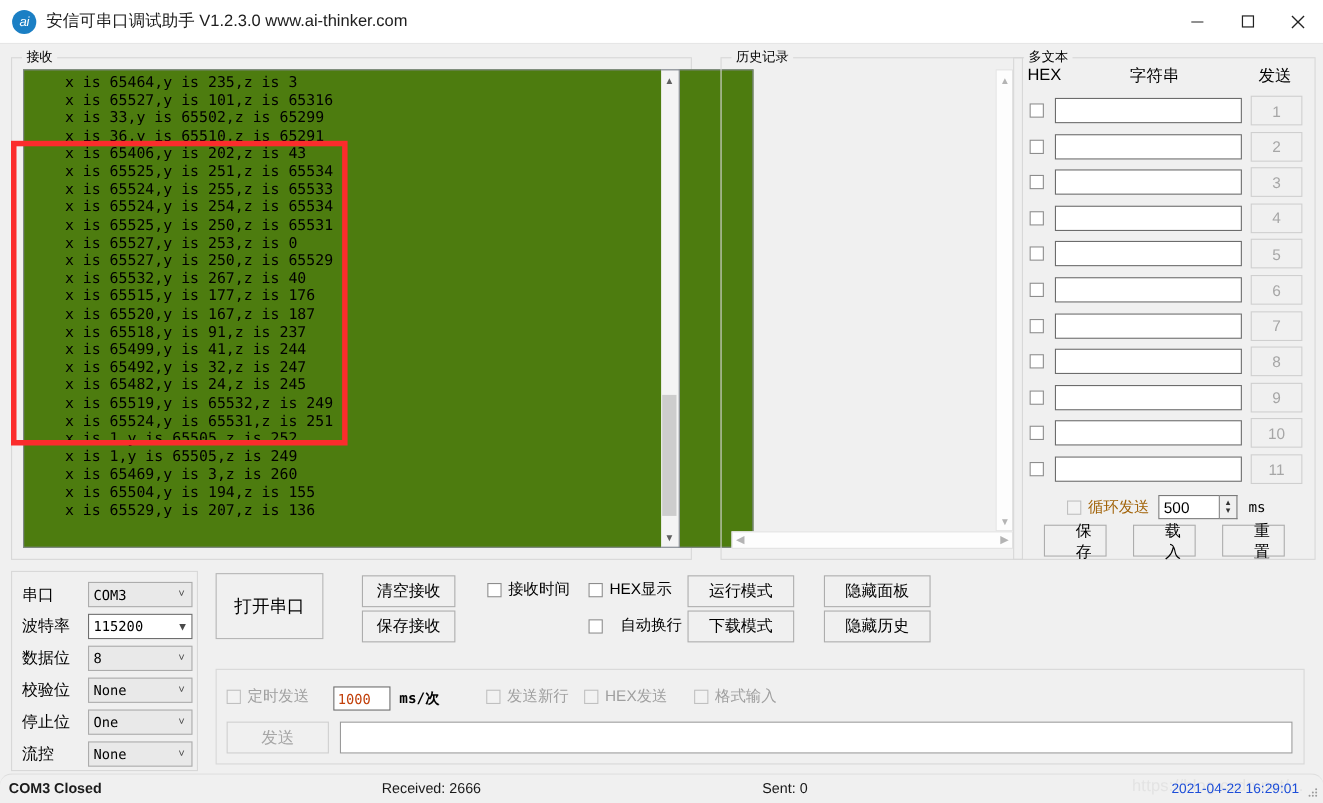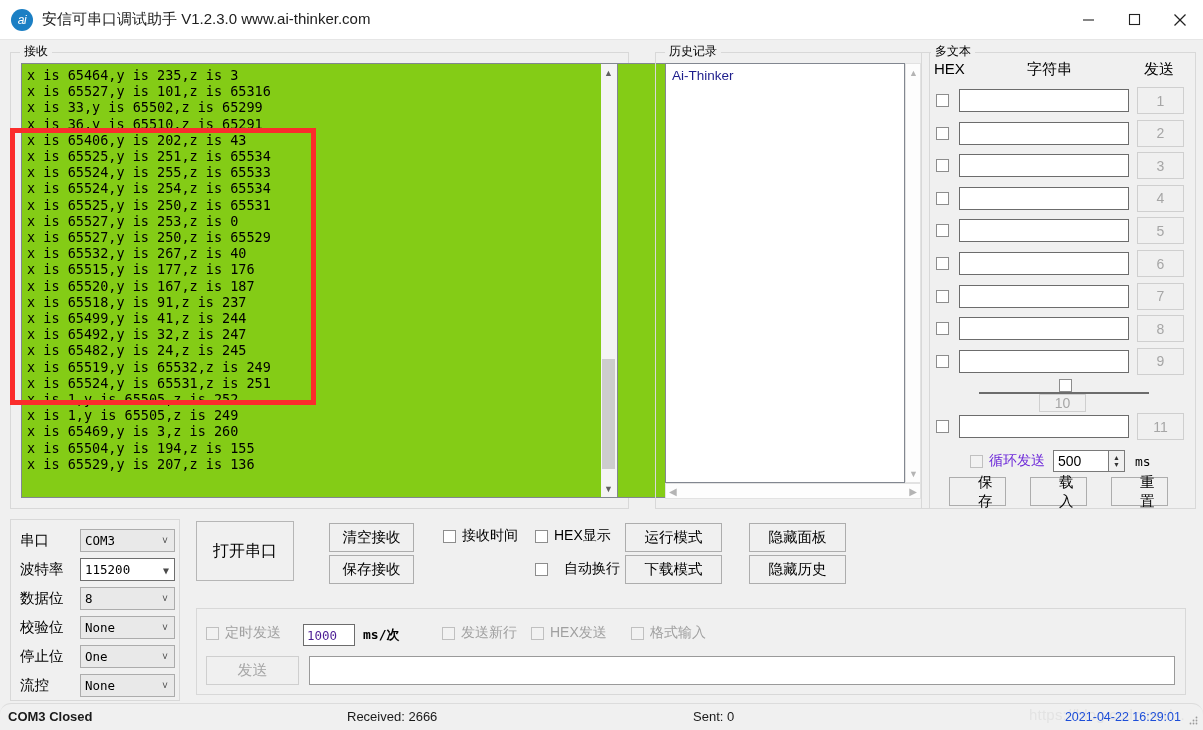--- a/index.html
+++ b/index.html
@@ -25,21 +25,21 @@
   .wbtn svg{display:block;}
 
   
   .group{position:absolute;border:1px solid #d8d8d8;background:transparent;box-sizing:border-box;}
   .group>.glabel{position:absolute;top:-10px;left:9px;background:#f0f0f0;padding:0 4px;
     font-size:12px;color:#000000;white-space:nowrap;}
 
   
   #recv-group{left:10px;top:52px;width:619px;height:457px;}
   .recv-box{position:absolute;left:10px;top:10px;width:664px;height:435px;
-    background:#84cc16;border:1px solid #828790;box-sizing:border-box;overflow:hidden;}
+    background:#4d7c0f;border:1px solid #828790;box-sizing:border-box;overflow:hidden;padding-left:32px;}
   .recv-text{padding:3px 0 0 5px;font-family:"DejaVu Sans Mono","Liberation Mono",monospace;
     font-size:13.5px;line-height:16.2px;color:#000;white-space:pre;}
   .recv-scroll{position:absolute;right:10px;top:10px;width:17px;height:435px;background:#f4f4f4;
     border:1px solid #828790;border-left:none;box-sizing:border-box;}
   .sb-arrow{width:15px;height:17px;display:flex;align-items:center;justify-content:center;color:#606060;font-size:9px;}
   .sb-thumb{position:absolute;left:1px;width:13px;background:#cdcdcd;}
 
   
   .redbox{position:absolute;left:10px;top:128px;width:306px;height:277px;
     border:5px solid #fb2c2c;box-sizing:border-box;pointer-events:none;z-index:5;}
@@ -63,21 +63,21 @@
   .mt-send{position:absolute;left:222px;top:0;font-size:15px;}
   .mt-row{position:absolute;left:0;width:100%;height:29px;display:flex;align-items:center;}
   .cbx{width:13px;height:13px;border:1px solid #8d8d8d;background:#fff;box-sizing:border-box;
     display:inline-block;flex:none;}
   .cbx.dis{border-color:#c0c0c0;background:#f2f2f2;}
   .mt-input{width:170px;height:23px;background:#fff;border:1px solid #6c6c6c;box-sizing:border-box;
     margin-left:10px;}
   .mt-num{width:47px;height:27px;margin-left:8px;border:1px solid #cfcfcf;background:#f0f0f0;
     color:#a6a6a6;font-size:14px;display:flex;align-items:center;justify-content:center;box-sizing:border-box;}
   .loop-row{position:absolute;left:0;top:395px;width:100%;height:26px;display:flex;align-items:center;}
-  .loop-lbl{margin-left:6px;color:#6d28d9;font-size:14px;}
+  .loop-lbl{margin-left:6px;color:#a16207;font-size:14px;}
   .loop-val{width:56px;height:22px;border:1px solid #7a7a7a;background:#fff;box-sizing:border-box;
     font-size:14px;padding-left:4px;line-height:21px;margin-left:8px;}
   .spin{width:16px;height:22px;border:1px solid #7a7a7a;border-left:none;background:#f0f0f0;
     box-sizing:border-box;display:flex;flex-direction:column;align-items:center;justify-content:center;
     font-size:7px;color:#333;line-height:7px;}
   .ms-lbl{margin-left:10px;font-size:13px;font-family:"DejaVu Sans Mono",monospace;}
   .mt-btns{position:absolute;left:0;top:424px;width:100%;display:flex;justify-content:center;gap:24px;}
   .btn{border:1px solid #adadad;background:#f0f0f0;box-sizing:border-box;display:flex;
     align-items:center;justify-content:center;font-size:14.5px;color:#000;padding-left:28px;}
   .btn.big{width:57px;height:29px;}
@@ -105,21 +105,21 @@
   .ck.dis .lab{color:#a0a0a0;}
 
   
   #send-group{left:196px;top:608px;width:990px;height:87px;}
   .send-btn{position:absolute;left:9px;top:47px;width:93px;height:29px;border:1px solid #cfcfcf;
     background:#f0f0f0;color:#a6a6a6;font-size:15px;display:flex;align-items:center;
     justify-content:center;box-sizing:border-box;}
   .send-input{position:absolute;left:112px;top:47px;width:866px;height:29px;background:#fff;
     border:1px solid #9a9a9a;box-sizing:border-box;}
   .tm-val{width:52px;height:22px;border:1px solid #6c6c6c;background:#fff;box-sizing:border-box;
-    font-size:12.5px;font-family:"DejaVu Sans Mono",monospace;color:#4c1d95;padding-left:3px;line-height:21px;}
+    font-size:12.5px;font-family:"DejaVu Sans Mono",monospace;color:#c2410c;padding-left:3px;line-height:21px;}
 
   
   .statusbar{position:absolute;left:0;bottom:0;width:1203px;height:26px;background:#f0f0f0;
     border-top:1px solid #dcdcdc;border-radius:11px;}
   .st{position:absolute;top:5px;font-size:13px;color:#1a1a1a;font-weight:bold;}
   .st.norm{font-weight:normal;}
   .grip{position:absolute;right:4px;bottom:4px;width:11px;height:11px;}
   .watermark{position:absolute;right:18px;top:2px;font-size:15px;color:#e3e3e3;
     white-space:nowrap;letter-spacing:.2px;}
   .stamp{position:absolute;right:22px;top:6px;font-size:12.5px;color:#1d4ed8;}
@@ -184,23 +184,20 @@
     <div class="recv-scroll">
       <div class="sb-arrow">▲</div>
       <div class="sb-thumb" style="top:295px;height:110px;"></div>
       <div class="sb-arrow" style="position:absolute;bottom:0;">▼</div>
     </div>
   </div>
   <div class="redbox"></div>
 
   <div class="group" id="hist-group">
     <div class="glabel">历史记录</div>
-    <div class="hist-box">
-      <div class="hist-item">Ai-Thinker</div>
-    </div>
     <div class="hist-vscroll">
       <div class="sb-arrow" style="color:#b4b4b4;">▲</div>
       <div class="sb-arrow" style="position:absolute;bottom:0;color:#b4b4b4;">▼</div>
     </div>
     <div class="hist-hscroll">
       <span>◀</span>
       <span>▶</span>
     </div>
   </div>
 
@@ -250,21 +247,21 @@
         <div class="mt-row" style="top: 261.2px;">
           <span class="cbx" style="margin-left: 14px;"></span>
           <div class="mt-input"></div>
           <div class="mt-num">8</div>
         </div>
         <div class="mt-row" style="top: 293.8px;">
           <span class="cbx" style="margin-left: 14px;"></span>
           <div class="mt-input"></div>
           <div class="mt-num">9</div>
         </div>
-        <div class="mt-row" style="top: 326.4px; flex-direction: column;">
+        <div class="mt-row" style="top: 326.4px;">
           <span class="cbx" style="margin-left: 14px;"></span>
           <div class="mt-input"></div>
           <div class="mt-num">10</div>
         </div>
         <div class="mt-row" style="top: 359px;">
           <span class="cbx" style="margin-left: 14px;"></span>
           <div class="mt-input"></div>
           <div class="mt-num">11</div>
         </div>
       </div>

